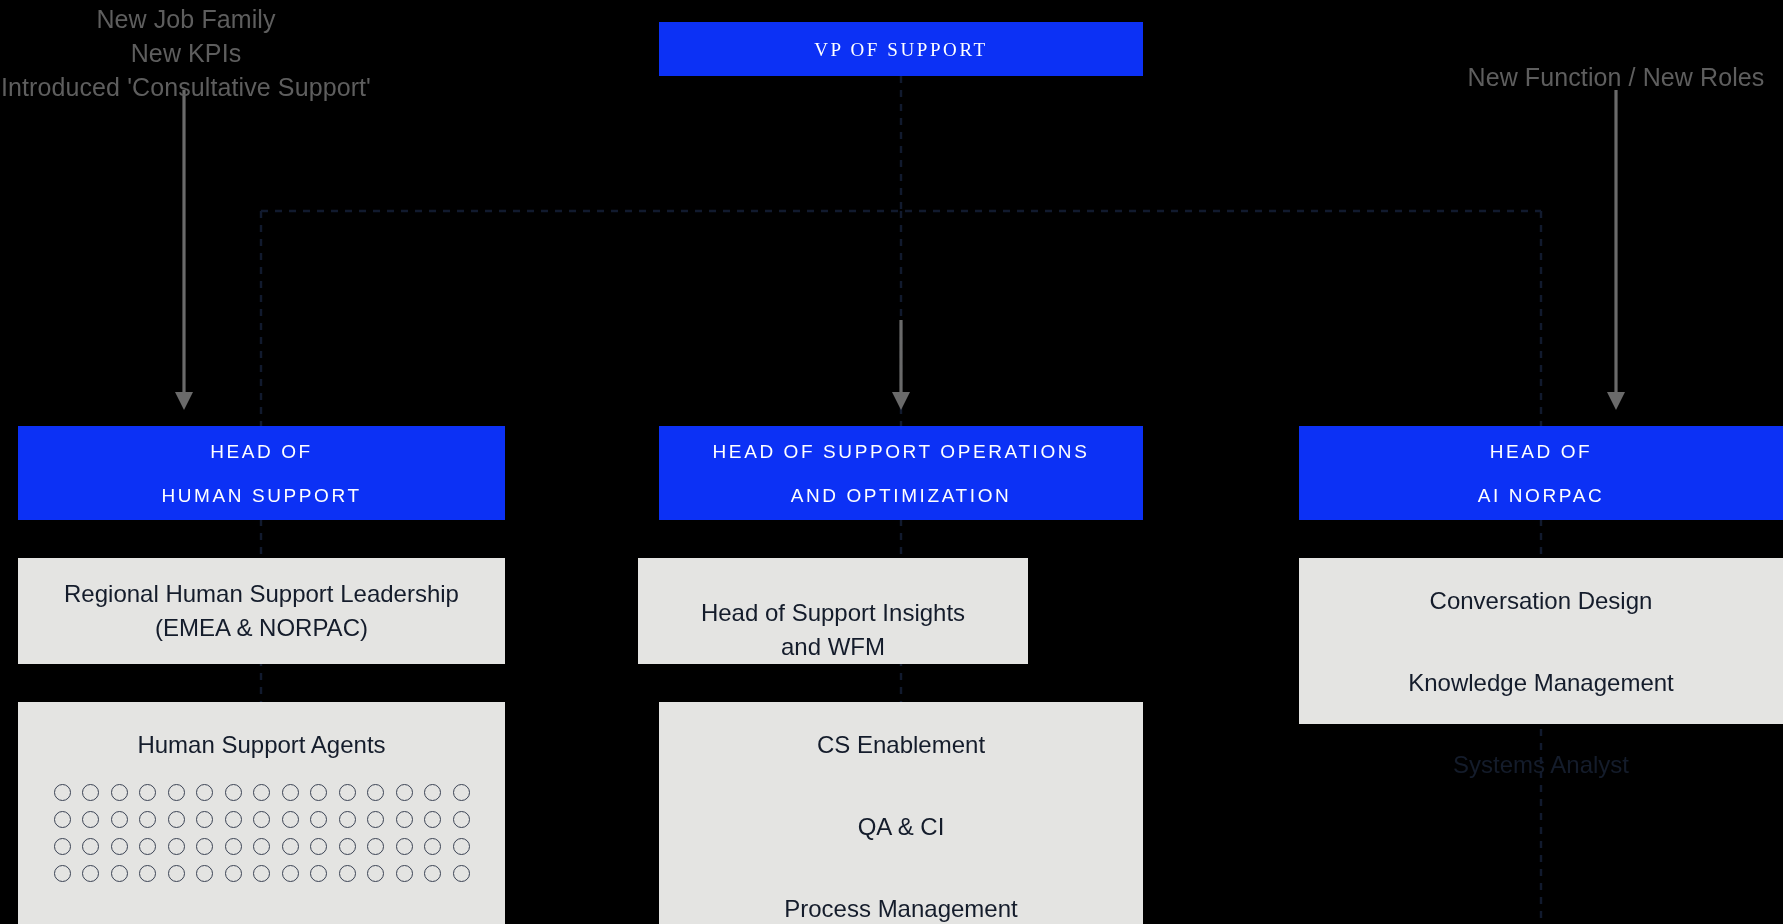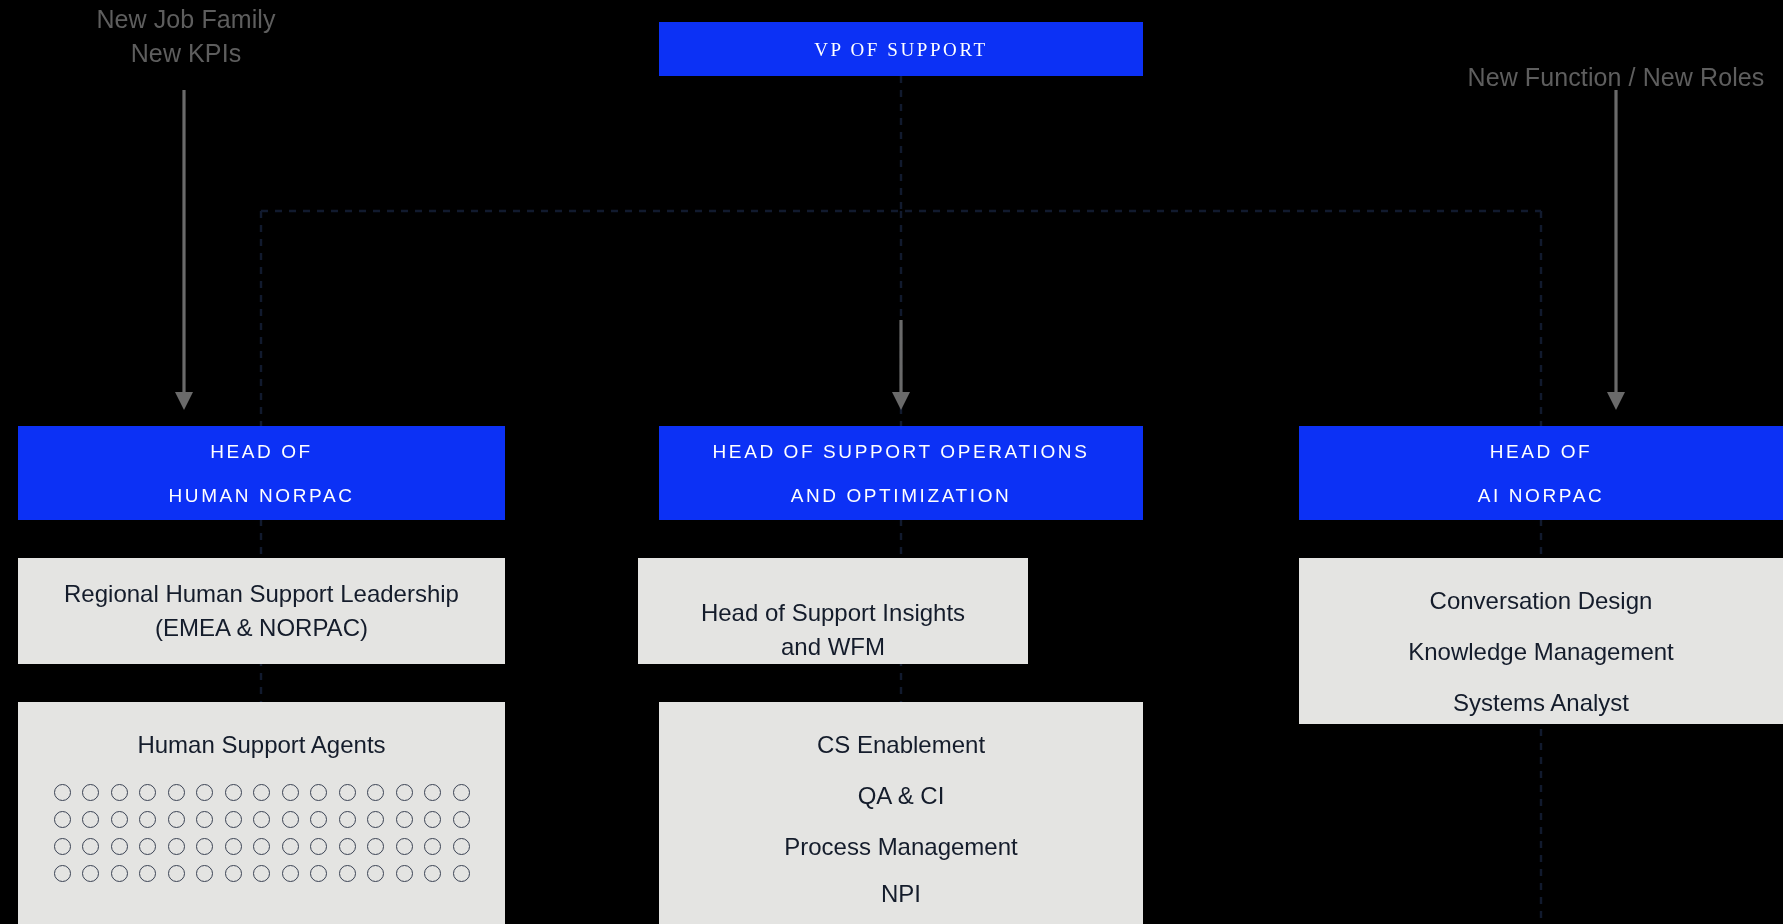--- a/index.html
+++ b/index.html
@@ -29,21 +29,21 @@
   }
   .box.grey{
     background:#e4e4e2;color:#141c2b;
     display:flex;flex-direction:column;align-items:center;
     text-align:center;font-size:24px;line-height:34px;
   }
   .box.grey .ln{display:block;}
   .lines2{display:flex;flex-direction:column;justify-content:center;height:100%;gap:15px;}
 
   
-  .stack{display:flex;flex-direction:column;align-items:center;justify-content:flex-start;width:100%;}
+  .stack{display:flex;flex-direction:column;align-items:center;justify-content:flex-start;width:100%;gap:31px;}
   .stack .item{font-size:24px;line-height:34px;}
 
   
   .dots{display:flex;flex-direction:column;gap:10px;margin-top:22px;}
   .dotrow{display:flex;gap:11.5px;justify-content:center;}
   .dot{width:17px;height:17px;border:1.6px solid #3b4354;border-radius:50%;box-sizing:border-box;}
 </style>
 </head>
 <body>
 
@@ -67,35 +67,36 @@
     <g fill="#6a6a6a">
       <polygon points="184,410 175,392 193,392"></polygon>
       <polygon points="901,410 892,392 910,392"></polygon>
       <polygon points="1616,410 1607,392 1625,392"></polygon>
     </g>
   </svg>
 
   <div class="note" style="left:0;top:2px;width:372px;">
     <div>New Job Family</div>
     <div>New KPIs</div>
+    <div>Introduced 'Consultative Support'</div>
   </div>
 
 
   <div class="note" style="left:1396px;top:60px;width:440px;">
     <div>New Function / New Roles</div>
   </div>
 
   <div class="box blue" style="left:659px;top:22px;width:484px;height:54px;font-family:Liberation Serif, serif;">
     <span>VP OF SUPPORT</span>
   </div>
 
   <div class="box blue" style="left:18px;top:426px;width:487px;height:94px;">
     <span class="lines2">
       <span class="ln">HEAD OF</span>
-      <span class="ln">HUMAN NORPAC</span>
+      <span class="ln">HUMAN SUPPORT</span>
     </span>
   </div>
 
   <div class="box grey" style="left:18px;top:702px;width:487px;height:222px;padding-top:26px;">
     <span class="ln">Human Support Agents</span>
     <div class="dots">
         <div class="dotrow">
           <span class="dot"></span>
           <span class="dot"></span>
           <span class="dot"></span>

